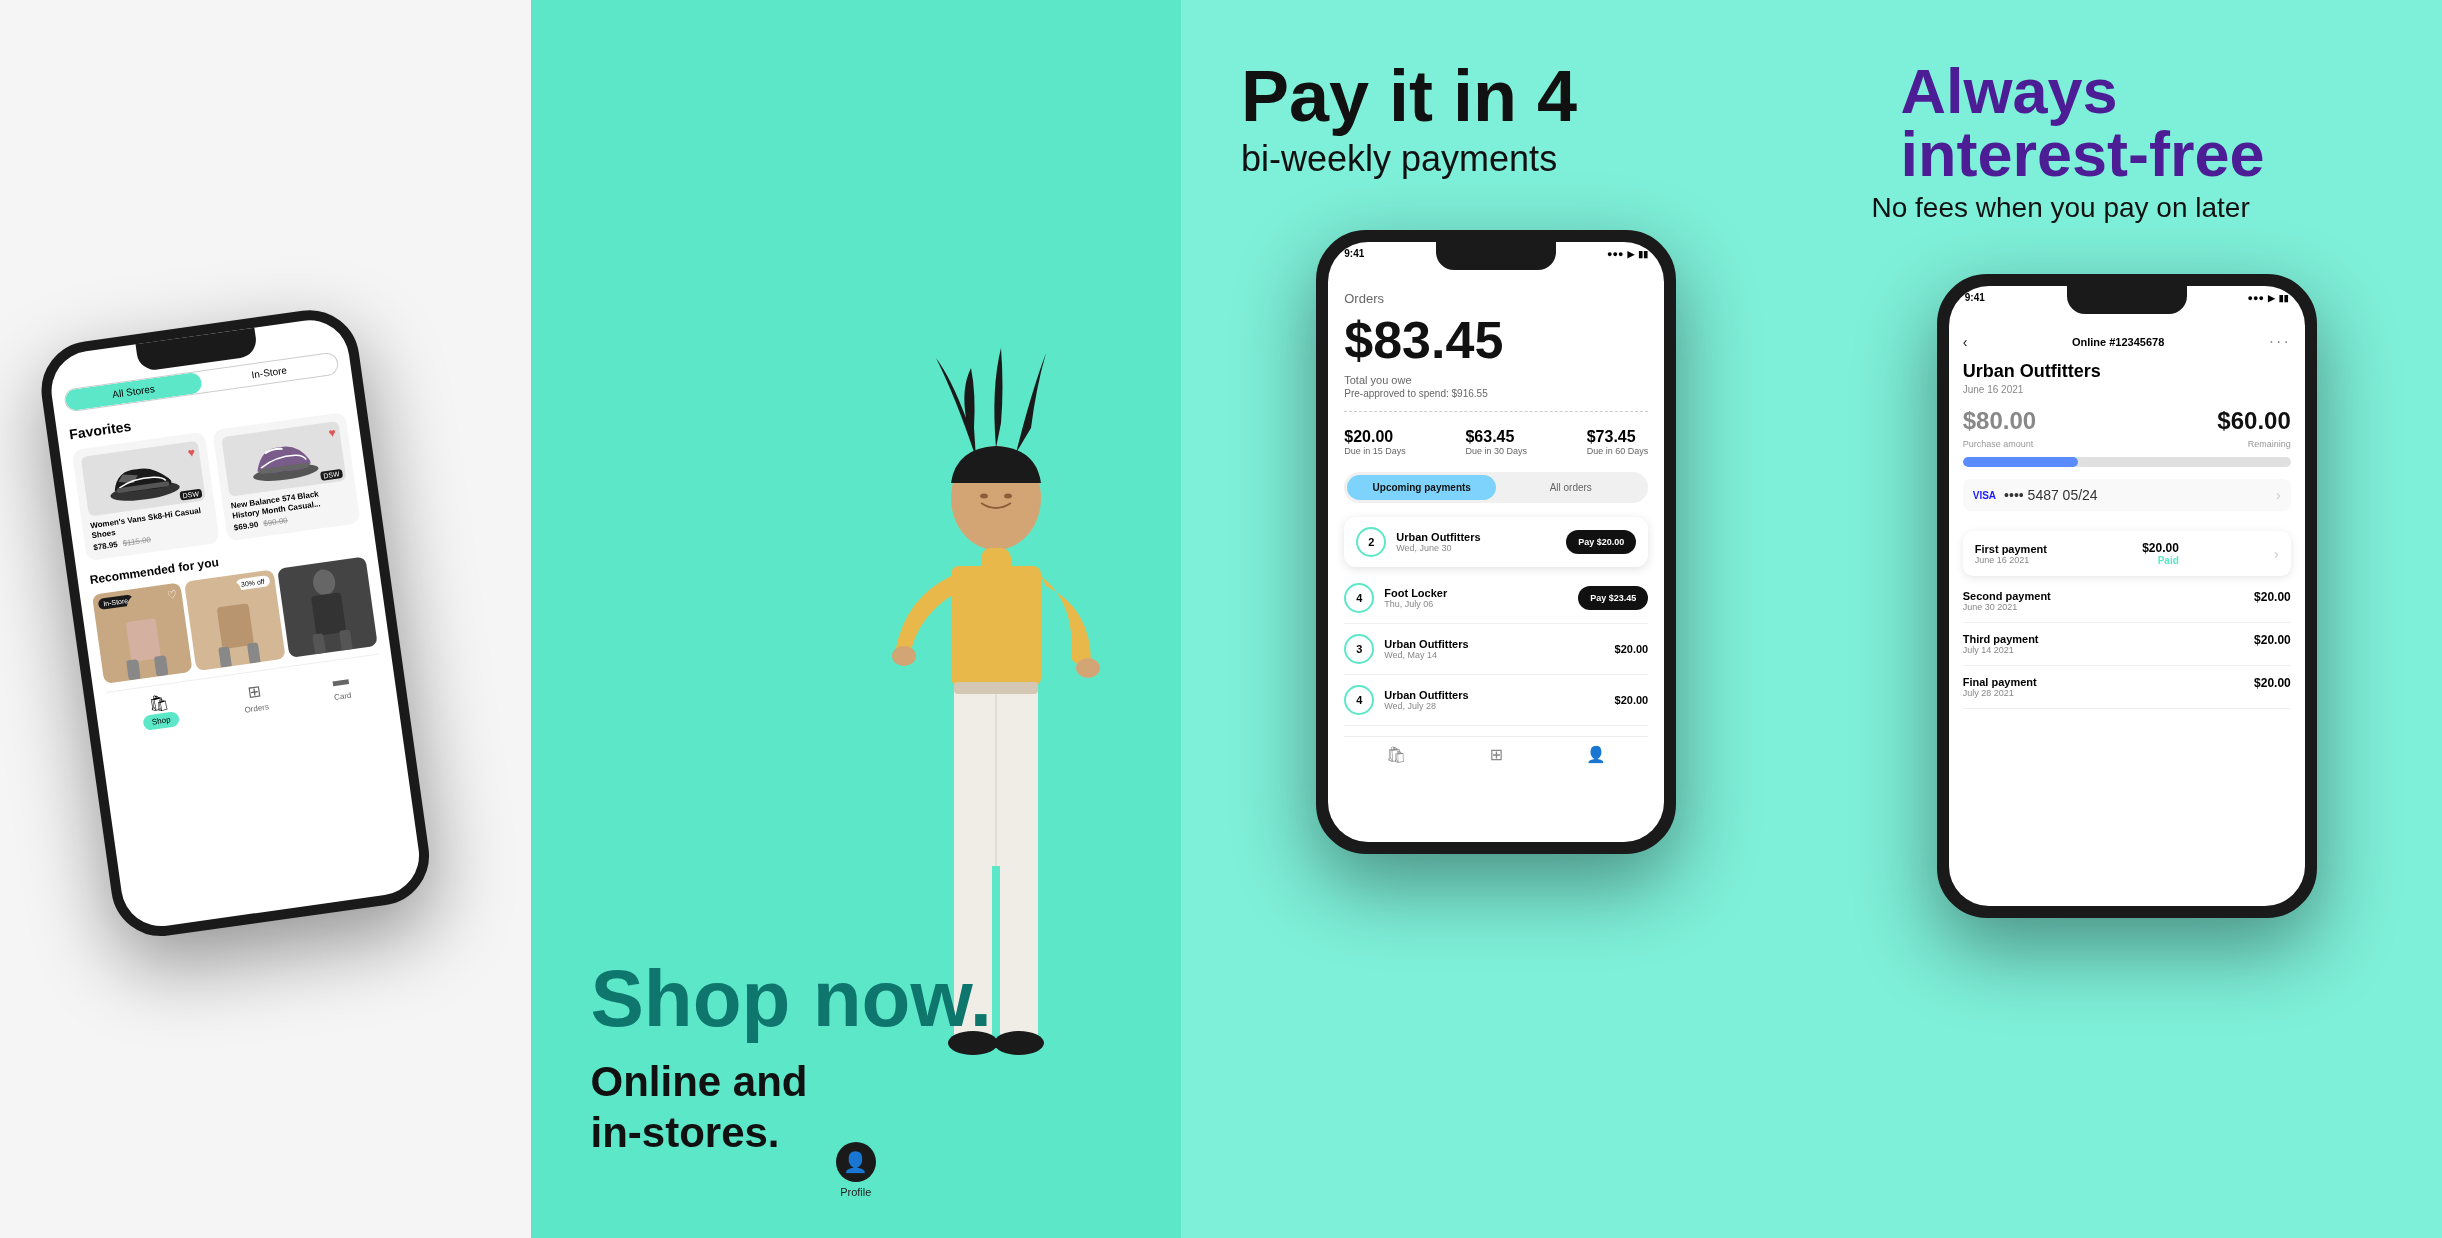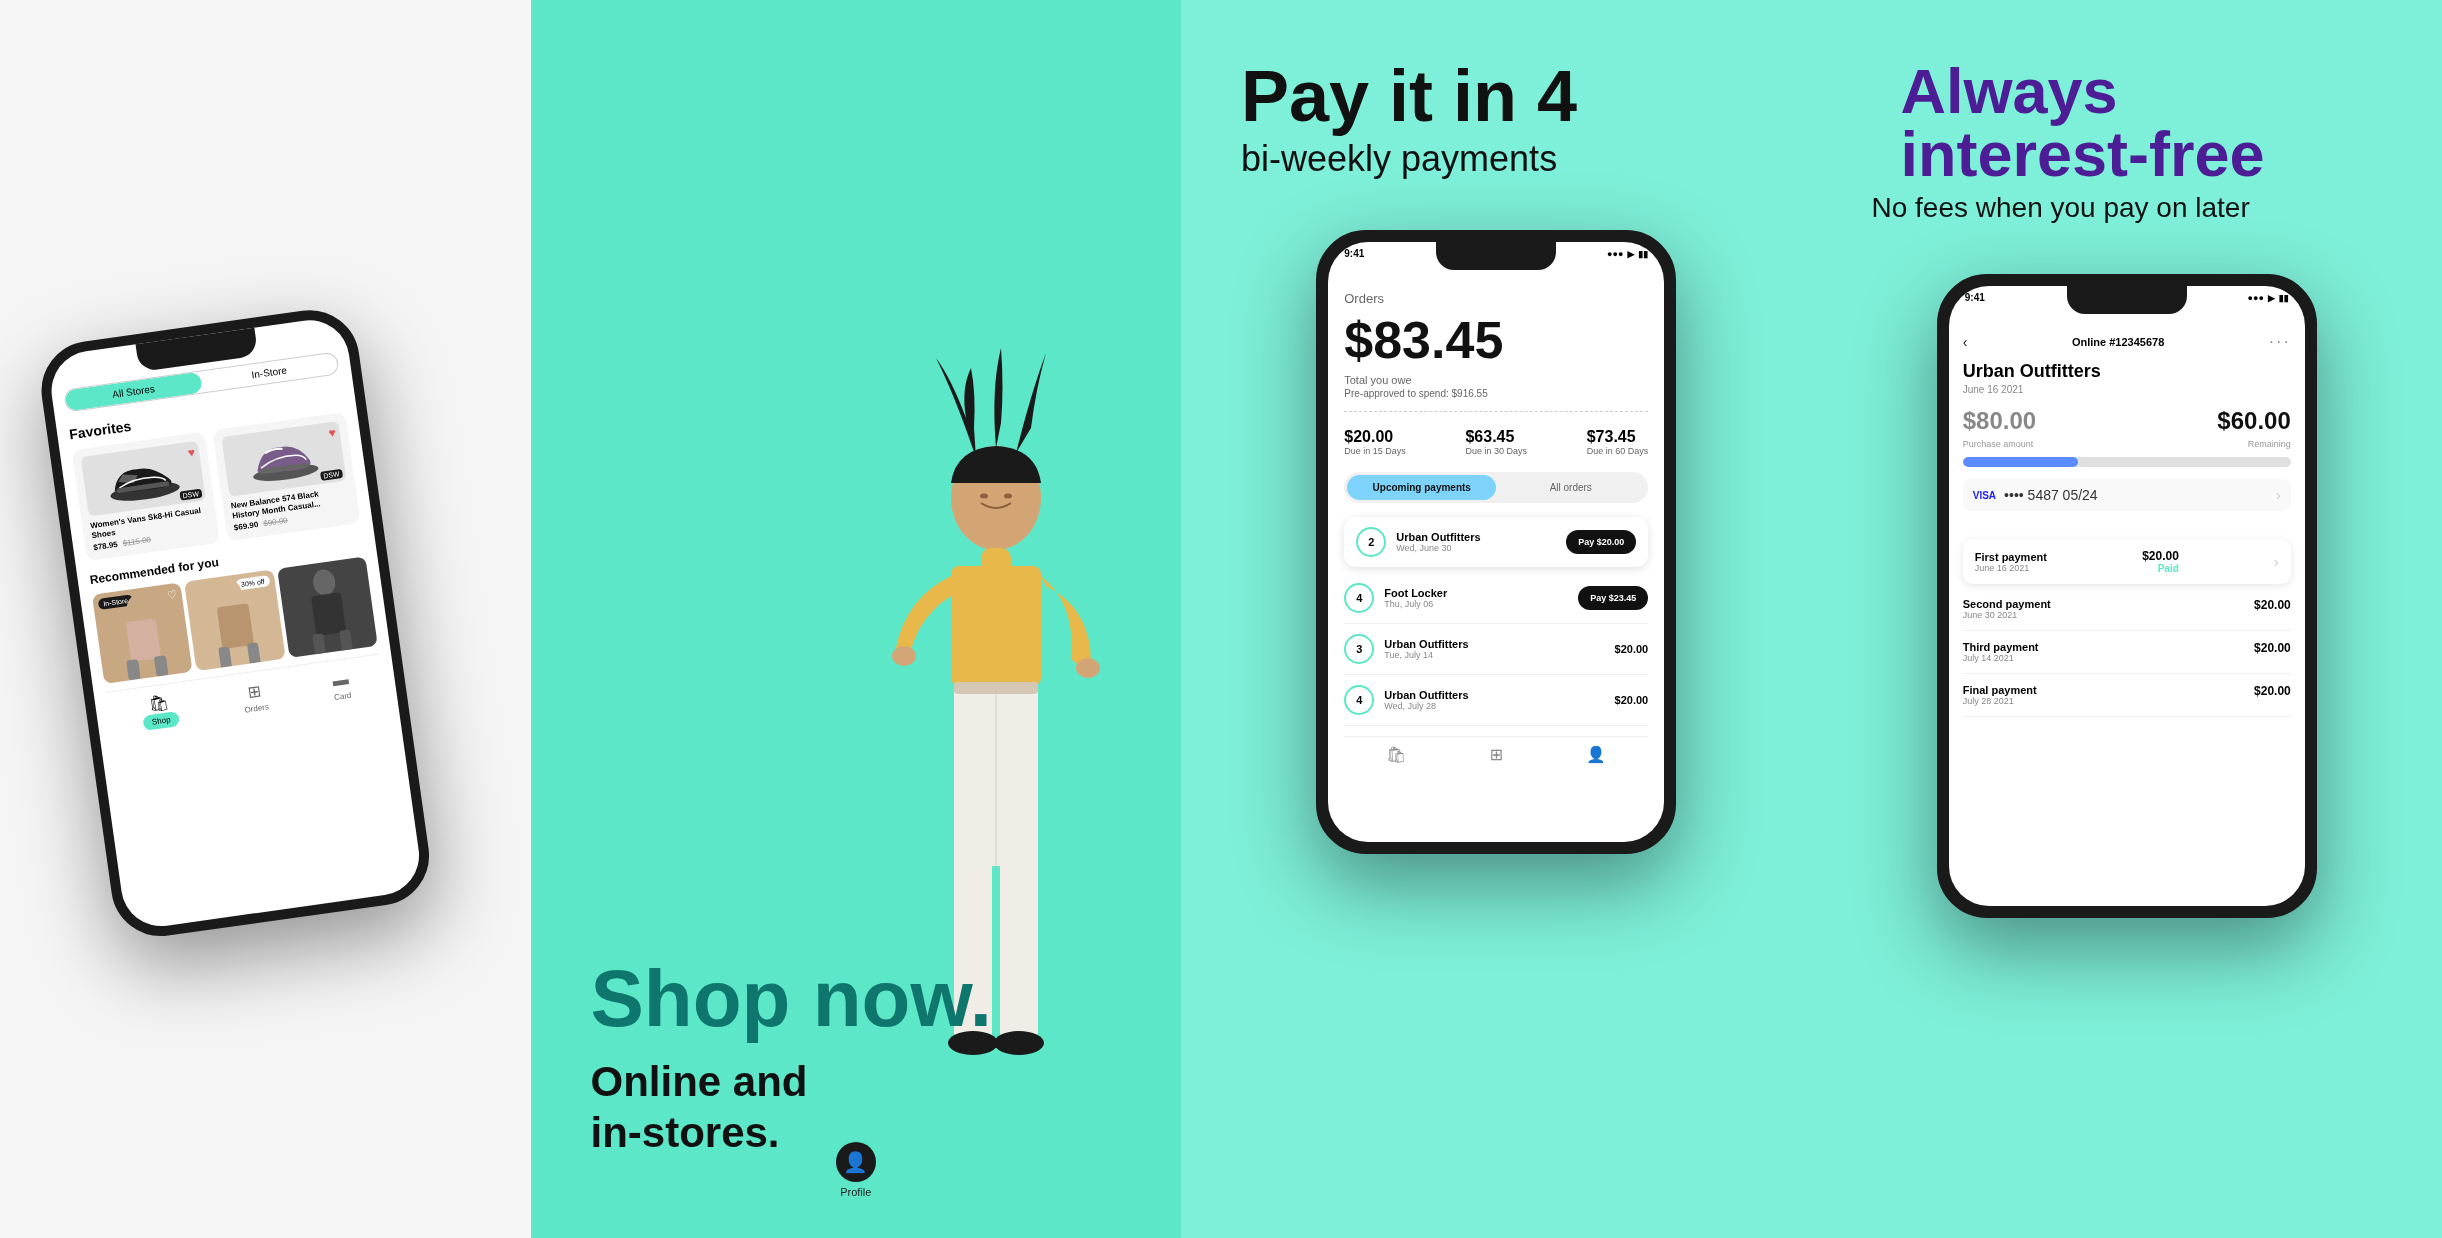--- a/index.html
+++ b/index.html
@@ -620,21 +620,21 @@
       width: 35%;
     }
 
     .card-row {
       display: flex;
       align-items: center;
       gap: 8px;
       padding: 8px 10px;
       background: #f9f9f9;
       border-radius: 8px;
-      margin-bottom: 28px;
+      margin-bottom: 20px;
     }
 
     .visa-logo {
       font-size: 10px;
       font-weight: 900;
       color: #1a1aff;
     }
 
     .card-num {
       font-size: 14px;
@@ -973,21 +973,21 @@
               <div class="order-store">Foot Locker</div>
               <div class="order-date">Thu, July 06</div>
             </div>
             <div class="order-pay-btn">Pay $23.45</div>
           </div>
 
           <div class="order-item">
             <div class="order-num">3</div>
             <div class="order-info">
               <div class="order-store">Urban Outfitters</div>
-              <div class="order-date">Tue, July 14</div>
+              <div class="order-date">Wed, May 14</div>
             </div>
             <div class="order-amount-text">$20.00</div>
           </div>
 
           <div class="order-item">
             <div class="order-num">4</div>
             <div class="order-info">
               <div class="order-store">Urban Outfitters</div>
               <div class="order-date">Wed, July 28</div>
             </div>

